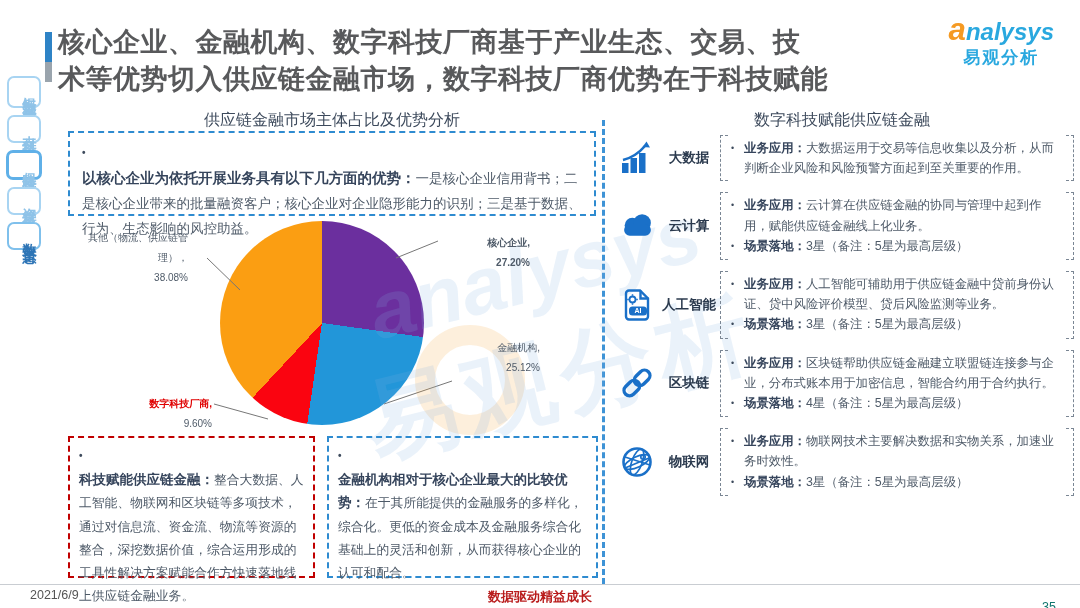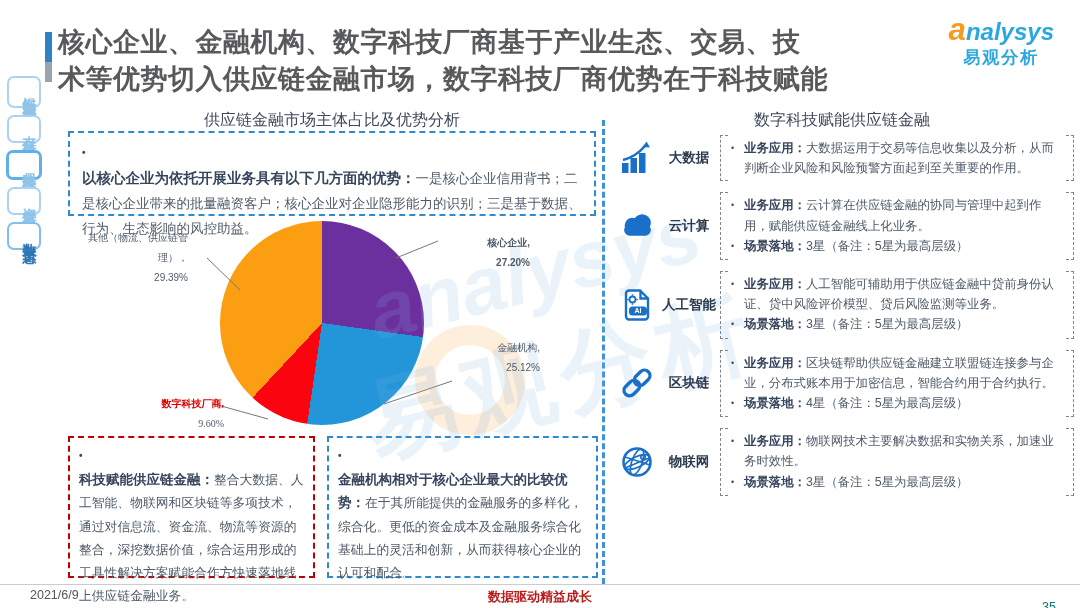--- a/index.html
+++ b/index.html
@@ -43,21 +43,21 @@
   .box-bullet .dot { flex:0 0 14px; text-align:left; color:#3D4A5C; font-weight:bold; }
   .box-bullet .dot::before { content:"•"; font-size:10px; vertical-align:2px; }
   .lead { font-weight:bold; color:#36455C; }
 
   
   .pie { position:absolute; left:220px; top:221px; width:204px; height:204px; border-radius:50%; z-index:1; }
   .pie-label { position:absolute; font-size:10px; line-height:20px; color:#4E5A68; text-align:right; z-index:3; }
   .pl-other   { left:86px;  top:228px; width:102px; }
   .pl-core    { left:440px; top:233px; width:90px;font-weight:bold; }
   .pl-finance { left:450px; top:338px; width:90px; }
-  .pl-digital { left:112px; top:394px; width:112px;font-family:Liberation Serif, serif; }
+  .pl-digital { left:100px; top:394px; width:112px; }
   .pl-digital .nm { color:#E00000; font-weight:bold; }
   .leader-lines { position:absolute; left:0; top:0; z-index:2; pointer-events:none; }
 
   
   .v-divider { position:absolute; left:602px; top:120px; height:464px; border-left:3px dashed #3E93D6; z-index:1; }
 
   
   .tech-rows { position:absolute; left:616px; top:133px; width:458px; z-index:3; }
   .tech-row { display:flex; align-items:center; margin-bottom:7px; }
   .tech-icon { flex:0 0 42px; display:flex; justify-content:center; align-items:center; }
@@ -126,21 +126,21 @@
 
   <svg class="leader-lines" width="1080" height="608">
     <path d="M207,258 L240,290" stroke="#777" stroke-width="1" fill="none"></path>
     <path d="M396,258 L438,241" stroke="#777" stroke-width="1" fill="none"></path>
     <path d="M384,404 L452,381" stroke="#777" stroke-width="1" fill="none"></path>
     <path d="M214,404 L268,419" stroke="#777" stroke-width="1" fill="none"></path>
   </svg>
 
   <div class="pie-label pl-other">
     <span class="nm">其他（物流、供应链管理），</span><br>
-    <span class="vl">29.39%</span>
+    <span class="vl">38.08%</span>
   </div>
   <div class="pie-label pl-core">
     <span class="nm">核心企业,</span><br>
     <span class="vl">27.20%</span>
   </div>
   <div class="pie-label pl-finance">
     <span class="nm">金融机构,</span><br>
     <span class="vl">25.12%</span>
   </div>
   <div class="pie-label pl-digital">

